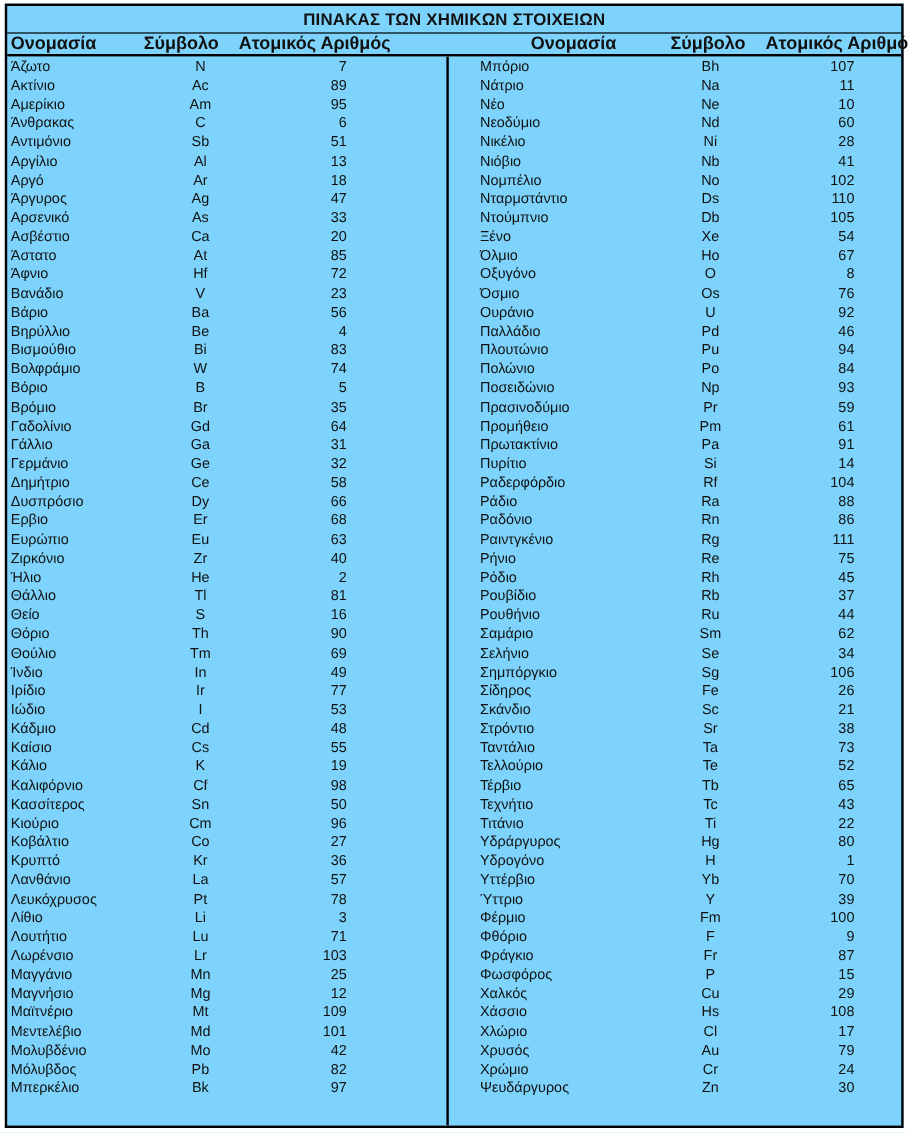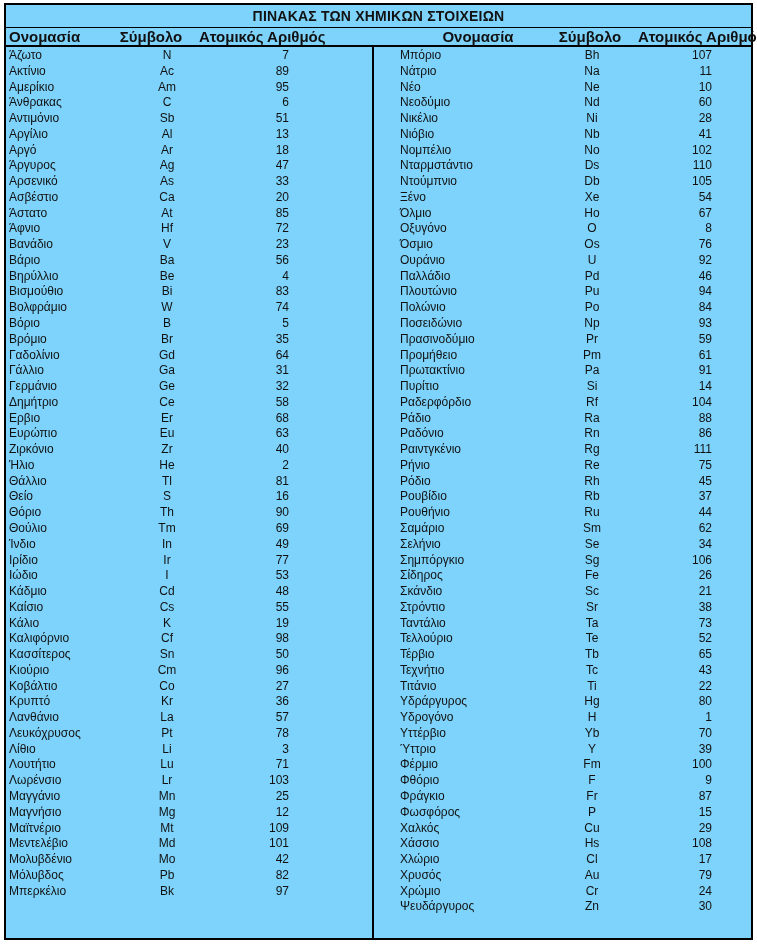--- a/index.html
+++ b/index.html
@@ -193,20 +193,25 @@
           <span class="col col-name">Γερμάνιο</span>
           <span class="col col-symbol">Ge</span>
           <span class="col col-number">32</span>
         </div>
         <div class="row">
           <span class="col col-name">Δημήτριο</span>
           <span class="col col-symbol">Ce</span>
           <span class="col col-number">58</span>
         </div>
         <div class="row">
+          <span class="col col-name">Δυσπρόσιο</span>
+          <span class="col col-symbol">Dy</span>
+          <span class="col col-number">66</span>
+        </div>
+        <div class="row">
           <span class="col col-name">Ερβιο</span>
           <span class="col col-symbol">Er</span>
           <span class="col col-number">68</span>
         </div>
         <div class="row">
           <span class="col col-name">Ευρώπιο</span>
           <span class="col col-symbol">Eu</span>
           <span class="col col-number">63</span>
         </div>
         <div class="row">

